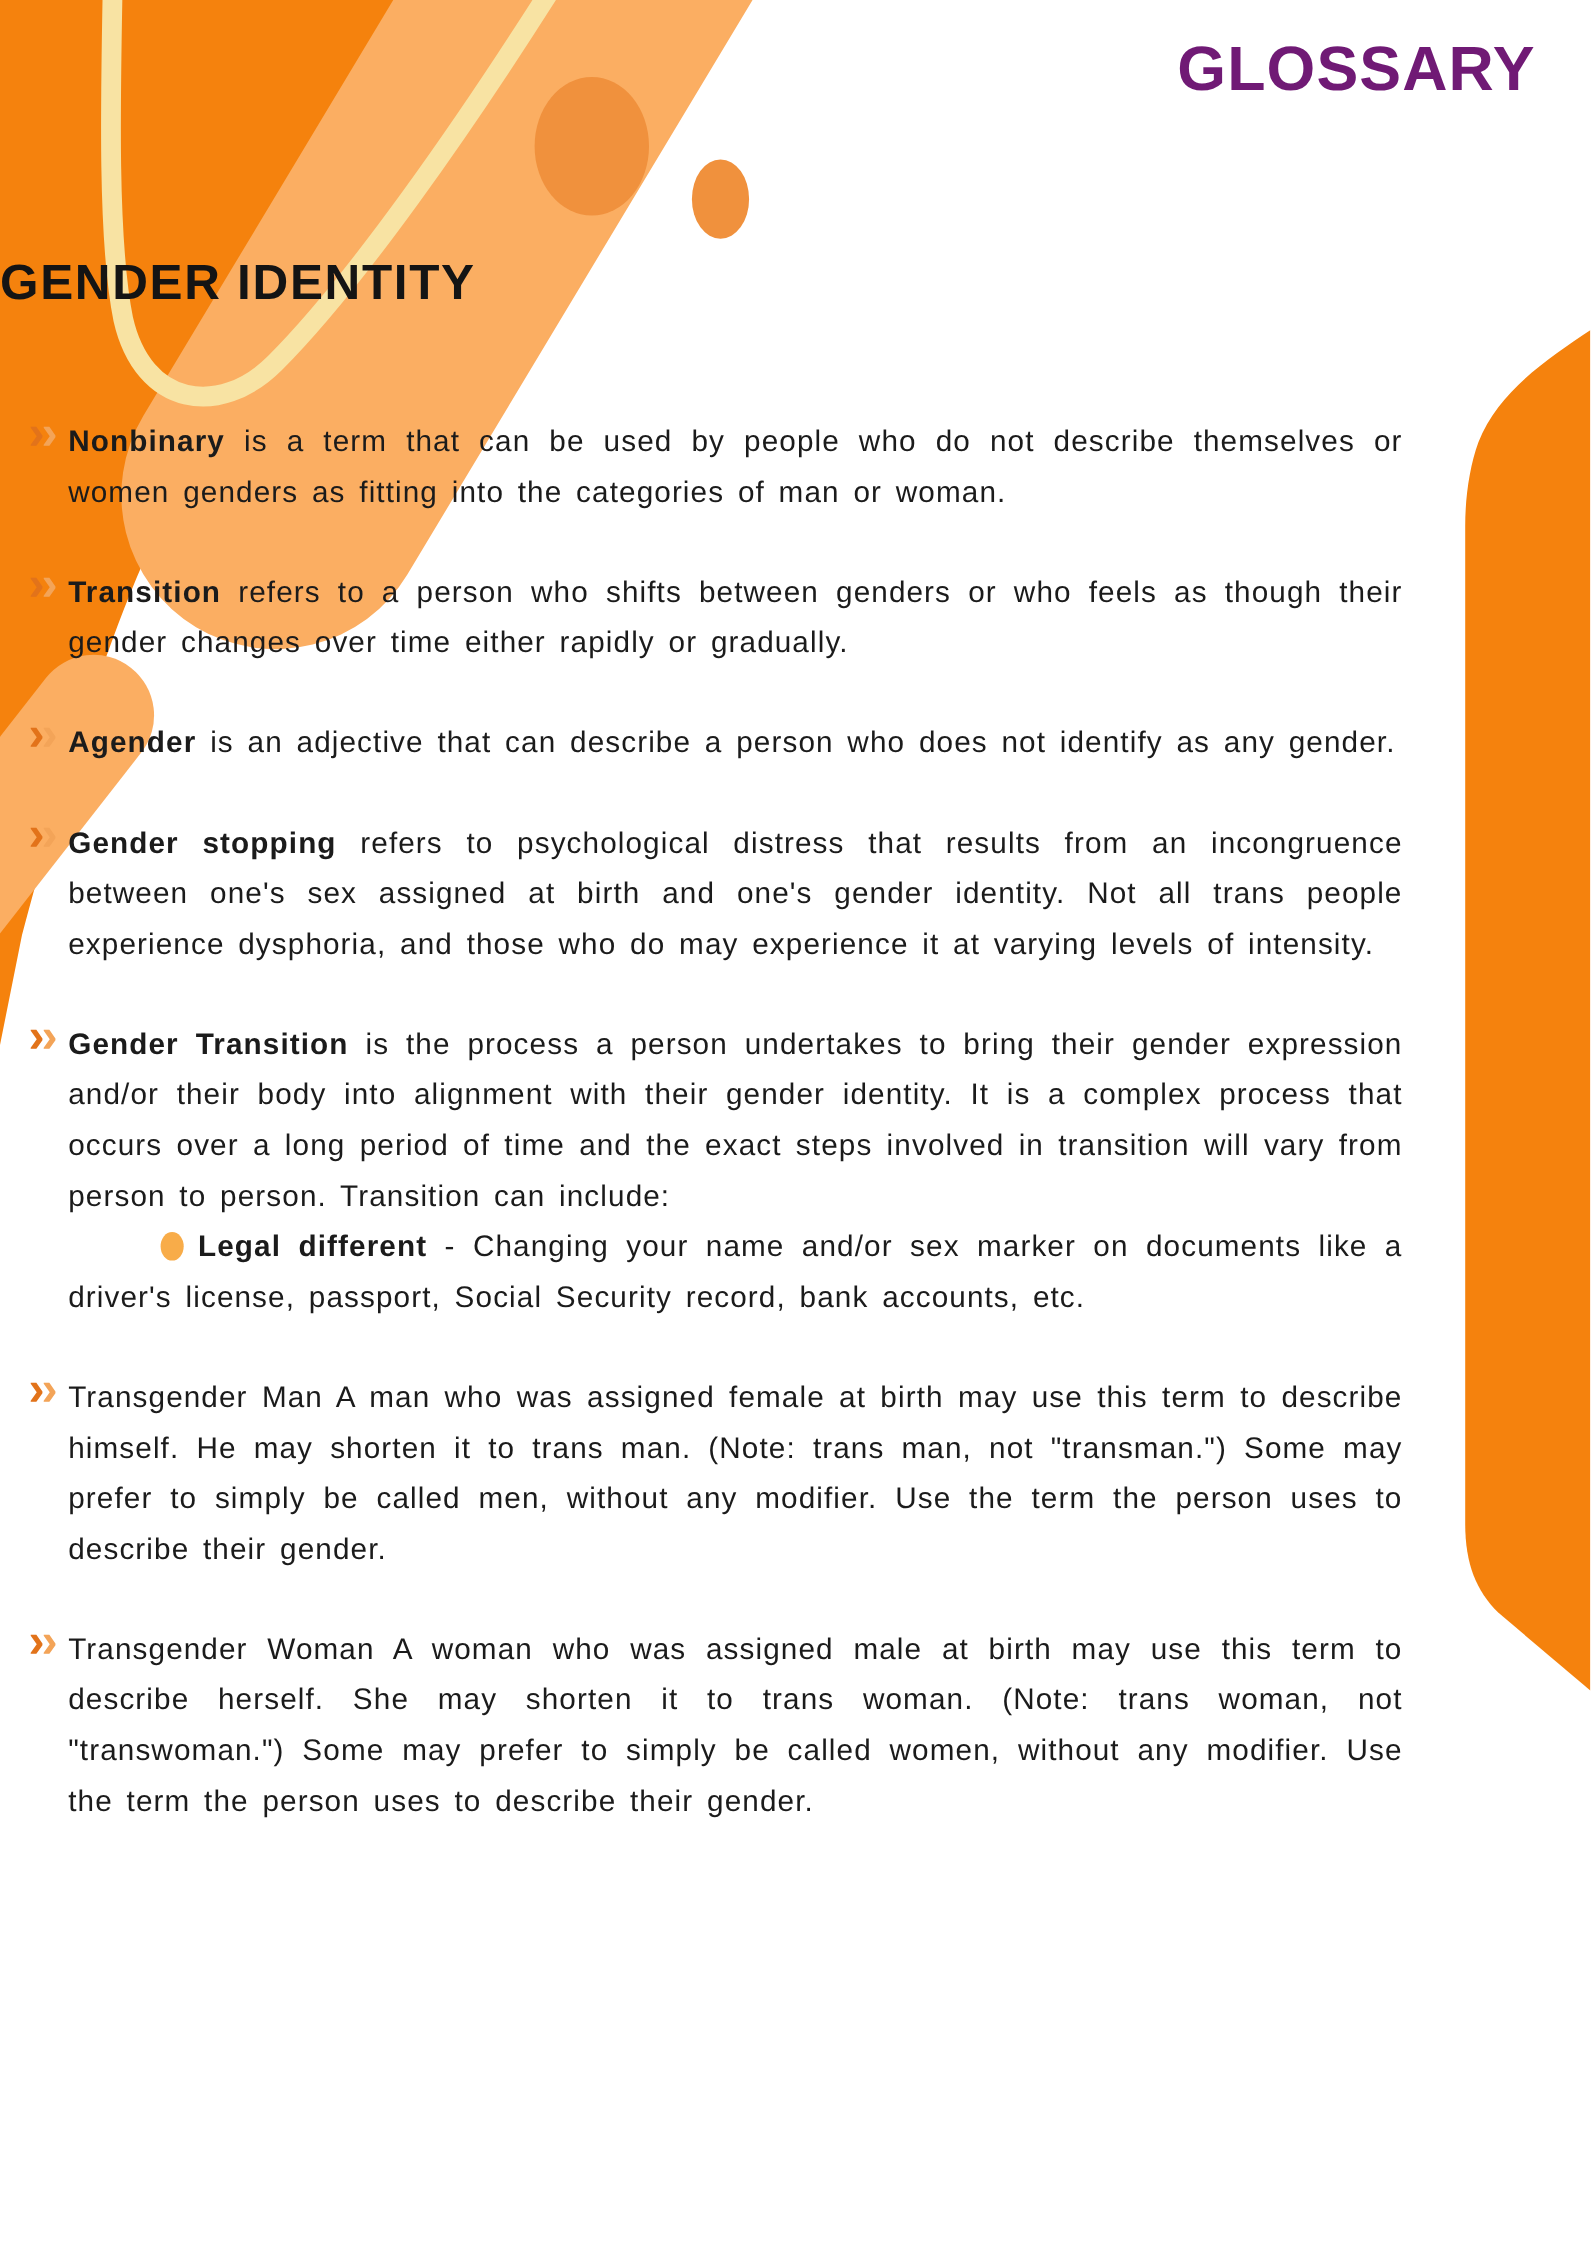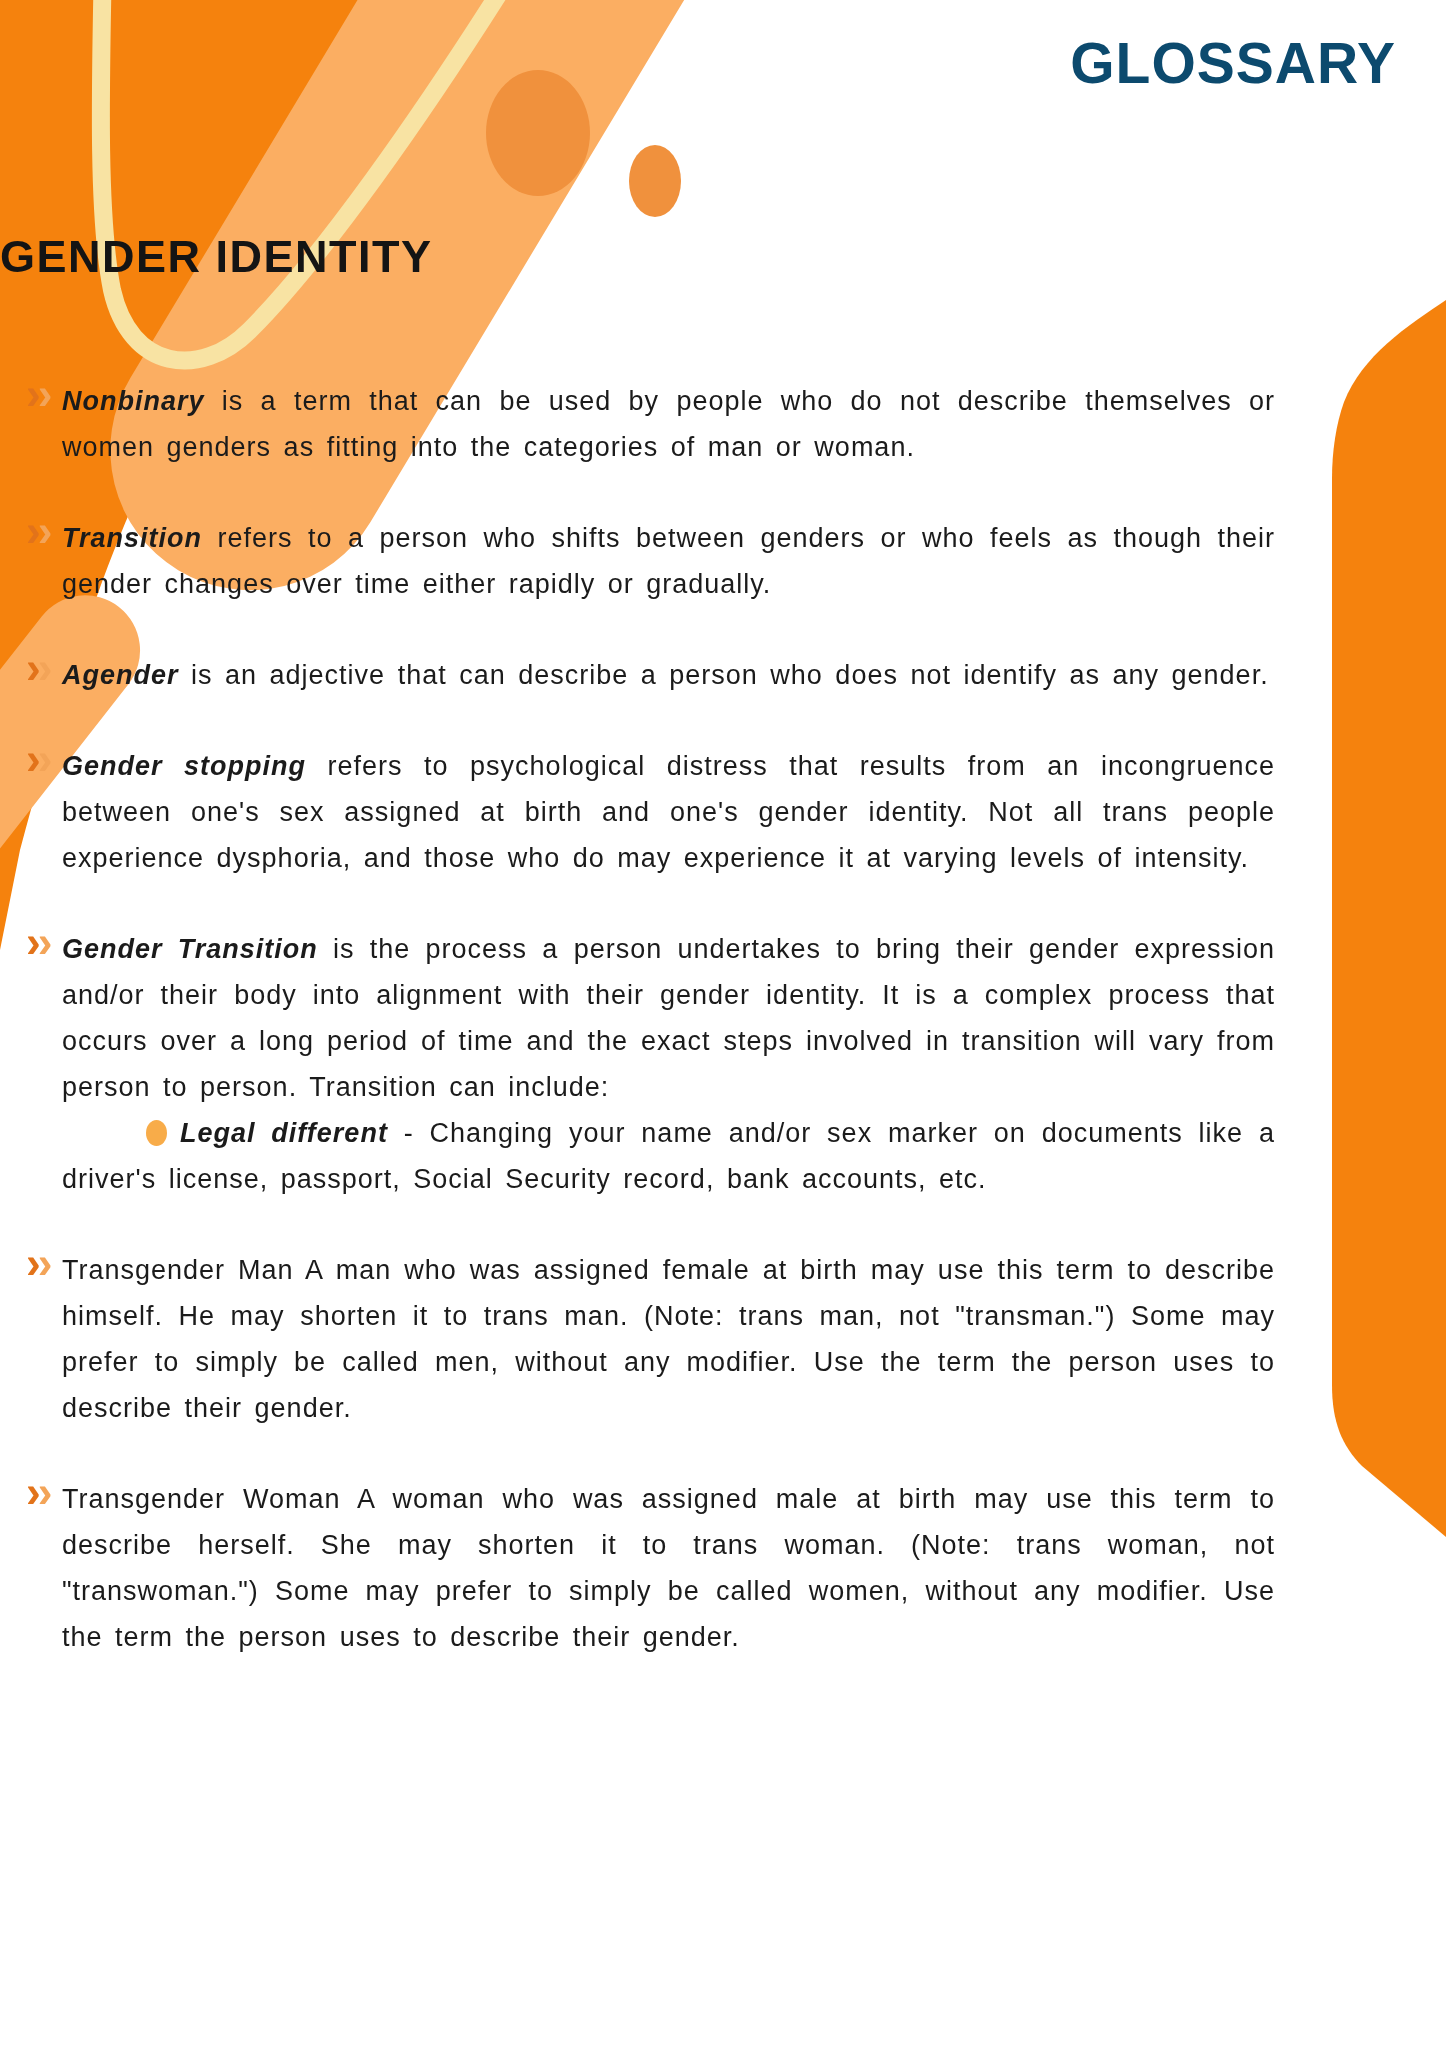--- a/index.html
+++ b/index.html
@@ -11,21 +11,21 @@
     overflow:hidden;
     font-family:"Liberation Sans", sans-serif;
   }
   .glossary{
     position:absolute;
     top:30px;
     right:50px;
     font-size:57px;
     font-weight:800;
     letter-spacing:1px;
-    color:#0c4a6e;
+    color:#701a75;
   }
   .title{
     position:absolute;
     top:231px;
     left:0;
     width:100%;
     text-align:left;
     font-size:45px;
     font-weight:800;
     letter-spacing:1.5px;
@@ -43,21 +43,21 @@
     color:#1b1b1b;
   }
   .entry{margin:0 0 45px 0;}
   .entry:last-child{margin-bottom:0;}
   .para,.sub{
     margin:0;
     text-align:justify;
     position:relative;
   }
   .sub{text-indent:84px;}
-  b{font-weight:700;font-style:italic;}
+  b{font-weight:700;}
   .chev{
     position:absolute;
     left:-36px;
     top:-7px;
     font-size:44px;
     font-weight:bold;
     letter-spacing:-3px;
     text-indent:0;
     line-height:46px;
   }

